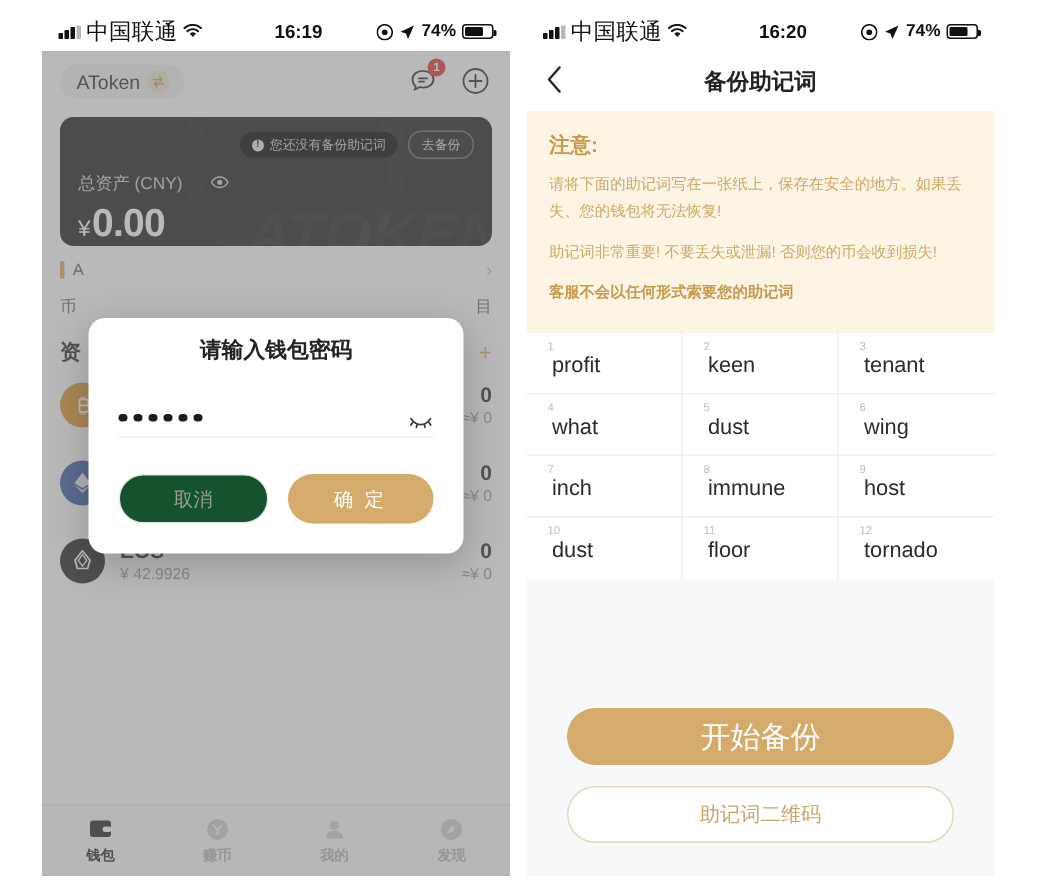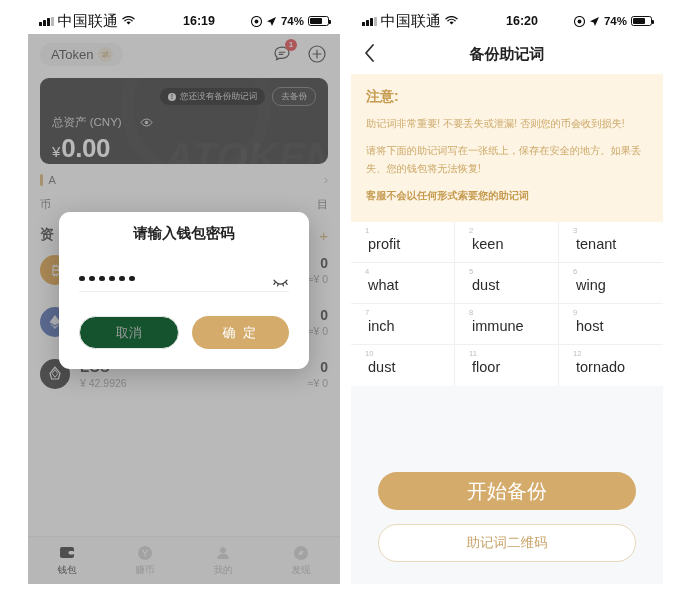--- a/index.html
+++ b/index.html
@@ -89,21 +89,21 @@
   .coin-ico.btc { background:#e0992f; }
   .coin-meta { display:flex; flex-direction:column; gap:2px; }
   .coin-name { font-size:14px; font-weight:600; color:#2b2b2b; }
   .coin-price { font-size:10.5px; color:#9a9a9a; }
   .coin-right { margin-left:auto; text-align:right; display:flex; flex-direction:column; gap:2px; }
   .coin-amt { font-size:14px; font-weight:700; color:#2b2b2b; }
   .coin-fiat { font-size:10.5px; color:#9a9a9a; }
 
   .tabbar { position:absolute; left:0; bottom:0; width:100%; height:48px; background:#fbfbfb; border-top:1px solid #ececec; display:flex; }
   .tab { flex:1; display:flex; flex-direction:column; align-items:center; justify-content:center; gap:3px; }
-  .tab-label { font-size:9.5px; color:#b5b5b5; font-weight:400; }
+  .tab-label { font-size:9.5px; color:#b5b5b5; font-weight:700; }
   .tab.active .tab-label { color:#232323; }
   .tab-ico { width:17px; height:17px; display:flex; align-items:center; justify-content:center; }
 
   
   .dim { position:absolute; inset:0; background:rgba(120,120,120,.52); z-index:20; }
   .dialog {
     position:absolute; z-index:30; left:50%; transform:translateX(-50%);
     top:178px; width:250px; background:#fff; border-radius:11px; padding:12px 20px 20px;
     box-shadow:0 6px 26px rgba(0,0,0,.22);
   }
@@ -401,22 +401,22 @@
         <span class="back-chev">
           <svg width="11" height="18" viewBox="0 0 11 18">
               <path d="M9 1L2 9l7 8" fill="none" stroke="#2b2b2b" stroke-width="1.7" stroke-linecap="round" stroke-linejoin="round"></path>
             </svg>
         </span>
         <span class="r-title">备份助记词</span>
       </div>
 
       <div class="warnbox">
         <div class="warn-title">注意:</div>
+        <div class="warn-p">请将下面的助记词写在一张纸上，保存在安全的地方。如果丢失、您的钱包将无法恢复!</div>
         <div class="warn-p">助记词非常重要! 不要丢失或泄漏! 否则您的币会收到损失!</div>
-        <div class="warn-p">请将下面的助记词写在一张纸上，保存在安全的地方。如果丢失、您的钱包将无法恢复!</div>
         <div class="warn-p bold">客服不会以任何形式索要您的助记词</div>
       </div>
 
       <div class="word-grid">
         <div class="word-cell">
           <div class="w-idx">1</div>
           <div class="w-txt">profit</div>
         </div>
         <div class="word-cell">
           <div class="w-idx">2</div>

